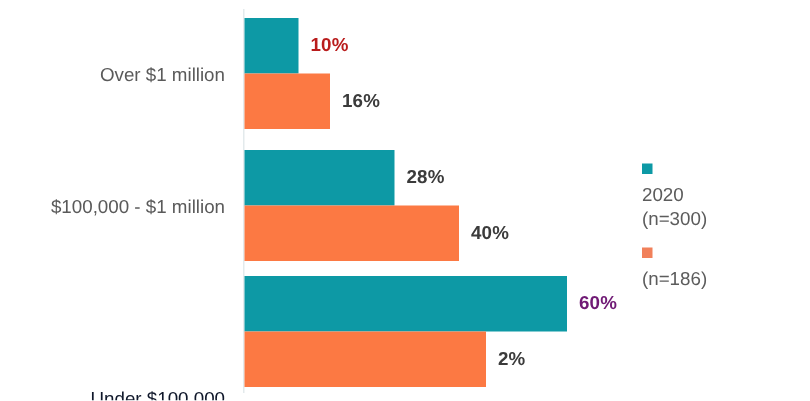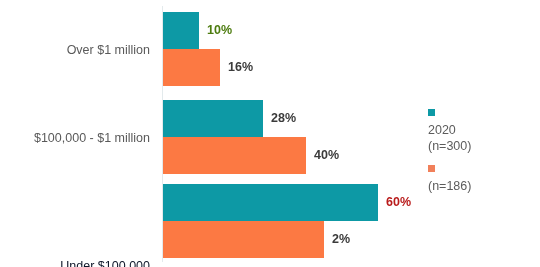--- a/index.html
+++ b/index.html
@@ -137,35 +137,35 @@
 
     <div class="cat-label-holder">
       <div class="category-label" id="catlabel-0" style="color: rgb(90, 90, 90);">Over $1 million</div>
       <div class="category-label" id="catlabel-1" style="color: rgb(90, 90, 90);">$100,000 - $1 million</div>
       <div class="category-label" id="catlabel-2" style="color: #0f172a; margin-top: 44px;">Under $100,000</div>
     </div>
 
     <div class="bar-group" id="group-0">
       <div class="bar series-2019" id="bar-0-2019" style="width: 36px; background: rgb(13, 153, 165);"></div>
       <div class="bar series-2020" id="bar-0-2020" style="width: 57px; background: rgb(252, 121, 67);"></div>
-      <div class="bar-value v2019" id="label-0-2019" style="left: 44px; color: #4d7c0f;">10%</div>
+      <div class="bar-value v2019" id="label-0-2019" style="left: 44px; color: #b91c1c;">10%</div>
       <div class="bar-value v2020" id="label-0-2020" style="left: 65px; color: rgb(59, 59, 59);">16%</div>
     </div>
 
     <div class="bar-group" id="group-1">
       <div class="bar series-2019" id="bar-1-2019" style="width: 100px; background: rgb(13, 153, 165);"></div>
       <div class="bar series-2020" id="bar-1-2020" style="width: 143px; background: rgb(252, 121, 67);"></div>
       <div class="bar-value v2019" id="label-1-2019" style="left: 108px; color: rgb(59, 59, 59);">28%</div>
       <div class="bar-value v2020" id="label-1-2020" style="left: 151px; color: rgb(59, 59, 59);">40%</div>
     </div>
 
     <div class="bar-group" id="group-2">
       <div class="bar series-2019" id="bar-2-2019" style="width: 215px; background: rgb(13, 153, 165);"></div>
       <div class="bar series-2020" id="bar-2-2020" style="width: 161px; background: rgb(252, 121, 67);"></div>
-      <div class="bar-value v2019" id="label-2-2019" style="left: 223px; color: #b91c1c;">60%</div>
+      <div class="bar-value v2019" id="label-2-2019" style="left: 223px; color: #701a75;">60%</div>
       <div class="bar-value v2020" id="label-2-2020" style="left: 169px; color: rgb(59, 59, 59);">2%</div>
     </div>
 
   </div>
 
   <div id="legend">
 
     <div class="legend-entry">
       <span class="legend-swatch sw-2019" style="background: rgb(13, 153, 165);"></span>
       <span class="legend-text">

